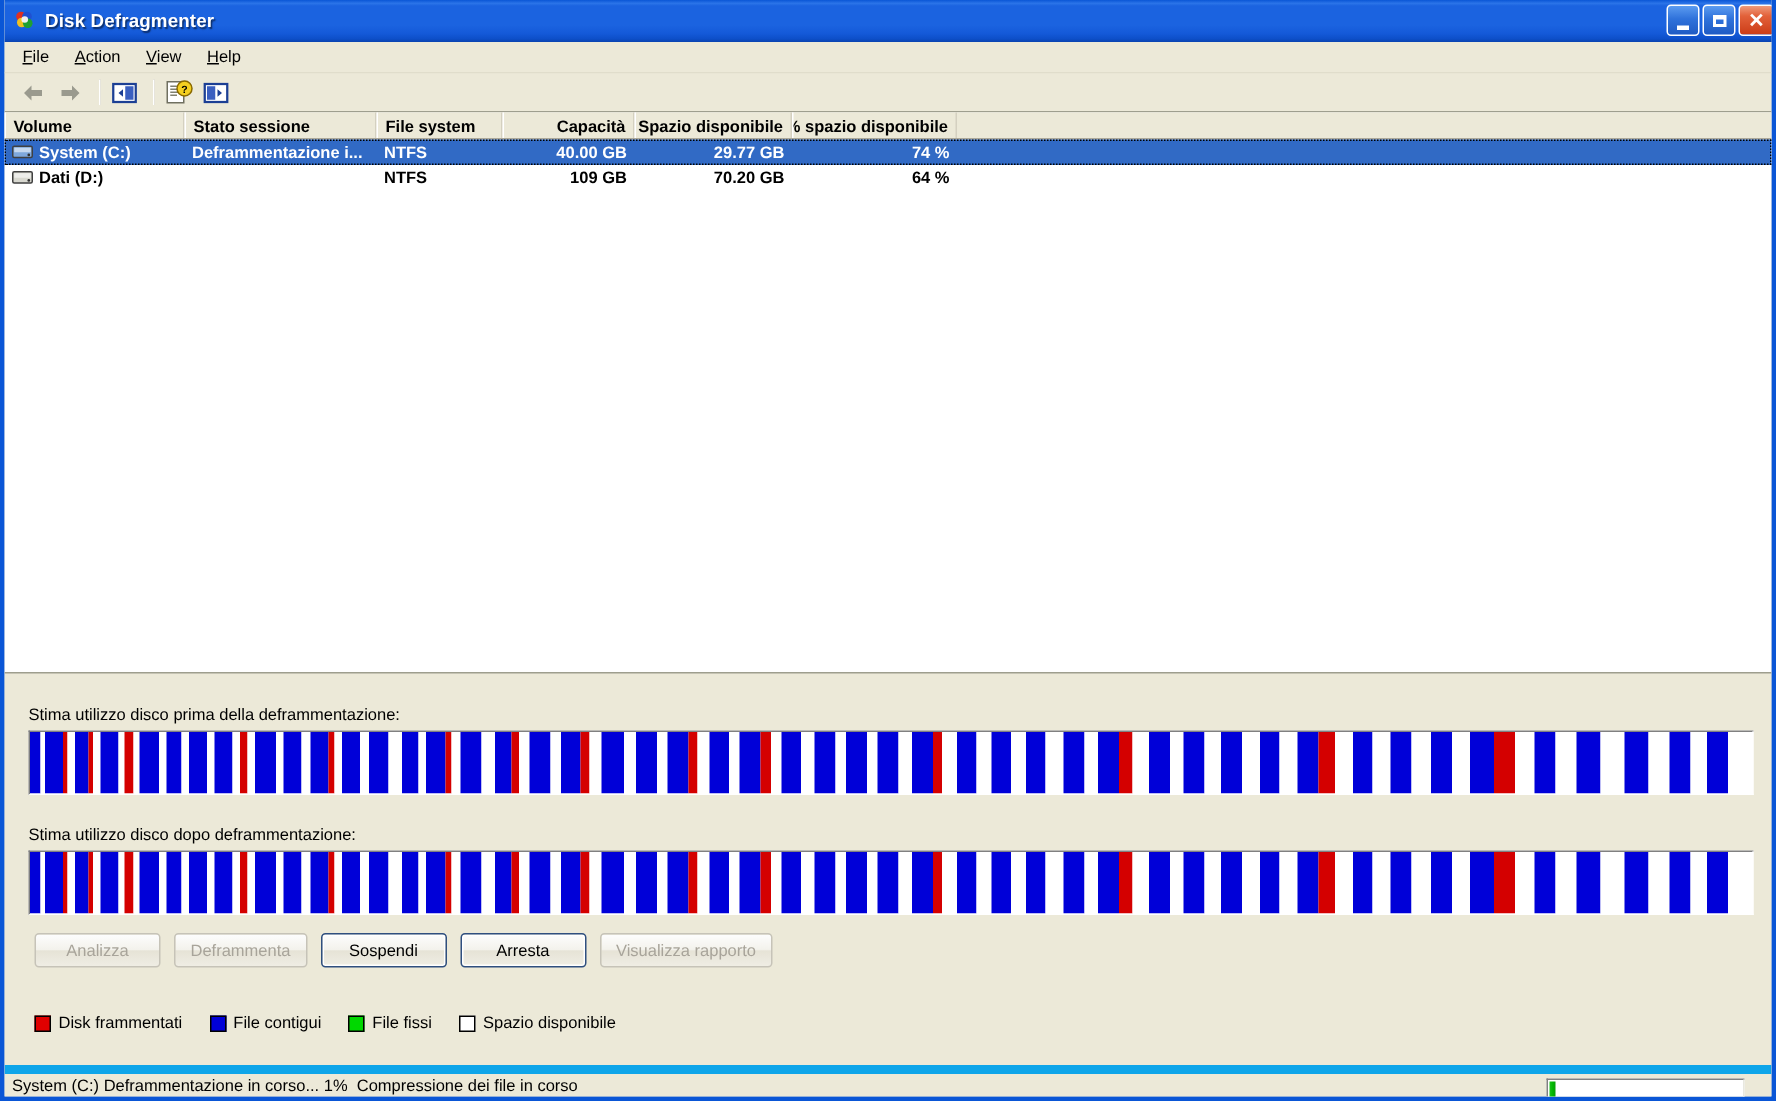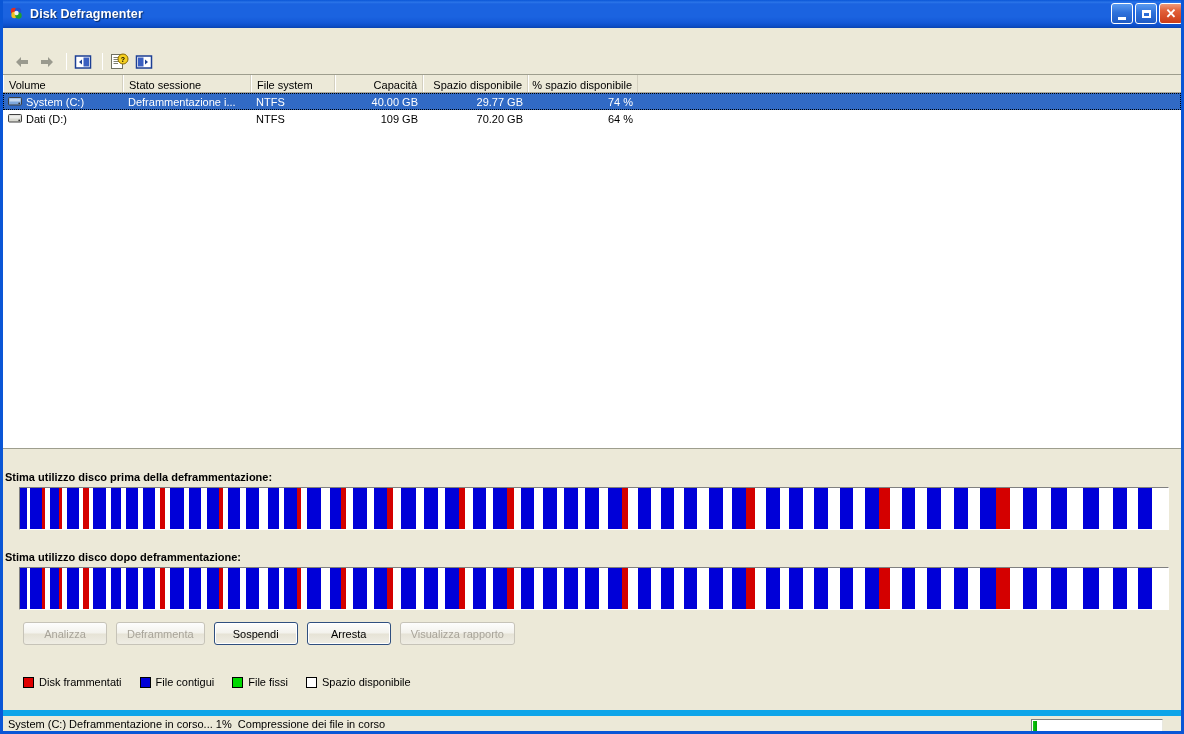--- a/index.html
+++ b/index.html
@@ -107,20 +107,21 @@
     width: 1px; height: 17px; background: #aca899;
     margin: 0 5px;
     border-right: 1px solid #fff;
   }
 
   
   #listpanel {
     position: absolute; left: 0; top: 75px;
     width: 1178px; height: 373px;
     background: #ffffff;
+    font-weight: bold;
   }
   #list-header {
     display: flex; height: 18px;
     background: #ece9d8;
     border-bottom: 1px solid #aca899;
   }
   .hcell {
     font-size: 11px; color: #000;
     padding: 2px 5px 0 5px;
     border-right: 1px solid #d4d0c0;
@@ -146,22 +147,22 @@
   }
 
   
   #lowerpanel {
     position: absolute; left: 0; top: 448px;
     width: 1178px; height: 262px;
     background: #ece9d8;
     border-top: 1px solid #9e9e8e;
   }
   .map-label {
-    position: absolute; left: 2px;
-    font-size: 11px; color: #000; font-weight: bold;
+    position: absolute; left: 16px;
+    font-size: 11px; color: #000;
   }
   .map-frame {
     position: absolute; left: 16px;
     width: 1150px; height: 43px;
     border: 1px solid #808080;
     border-right-color: #ffffff;
     border-bottom-color: #ffffff;
     background: #ffffff;
     overflow: hidden;
   }
@@ -245,20 +246,34 @@
       </div>
       <div class="capbtn blue">
         <div class="glyph-max"></div>
       </div>
       <div class="capbtn red">
         <span class="glyph-close">✕</span>
       </div>
     </div>
   </div>
 
+  <div id="menubar">
+    <div class="menu-item">
+      <u>F</u><span>ile</span>
+    </div>
+    <div class="menu-item">
+      <u>A</u><span>ction</span>
+    </div>
+    <div class="menu-item">
+      <u>V</u><span>iew</span>
+    </div>
+    <div class="menu-item">
+      <u>H</u><span>elp</span>
+    </div>
+  </div>
 
   <div id="toolbar">
     <div class="tb-btn">
       <svg width="18" height="14" viewBox="0 0 18 14">
         <path d="M8 2 L3 7 L8 12 L8 9 L15 9 L15 5 L8 5 Z" fill="#9a9a8e"></path>
       </svg>
     </div>
     <div class="tb-btn">
       <svg width="18" height="14" viewBox="0 0 18 14">
         <path d="M10 2 L15 7 L10 12 L10 9 L3 9 L3 5 L10 5 Z" fill="#9a9a8e"></path>

